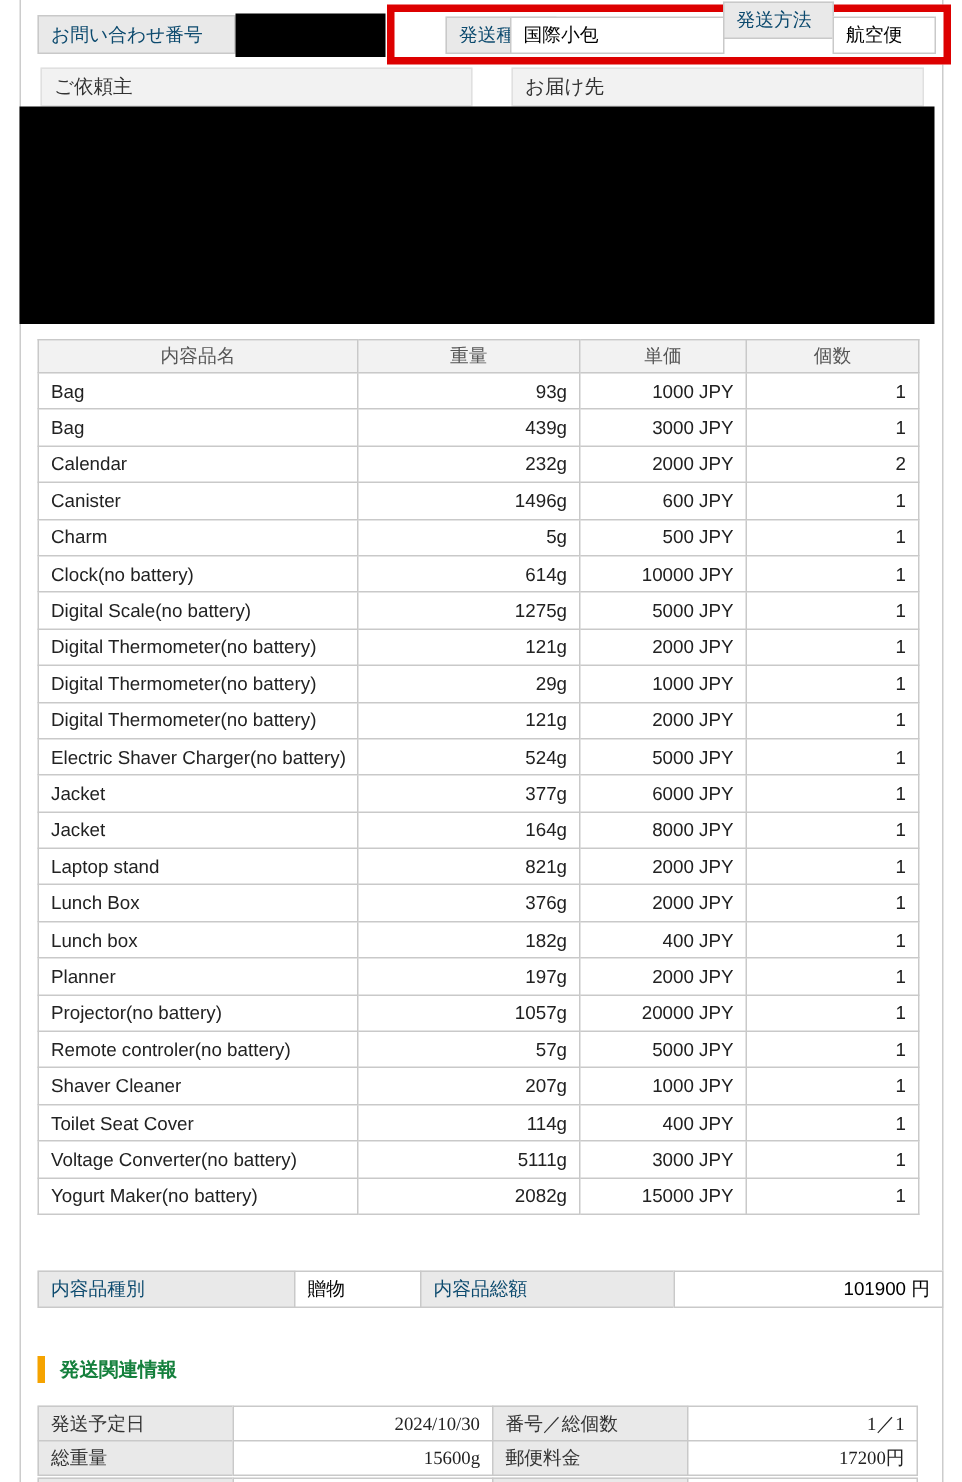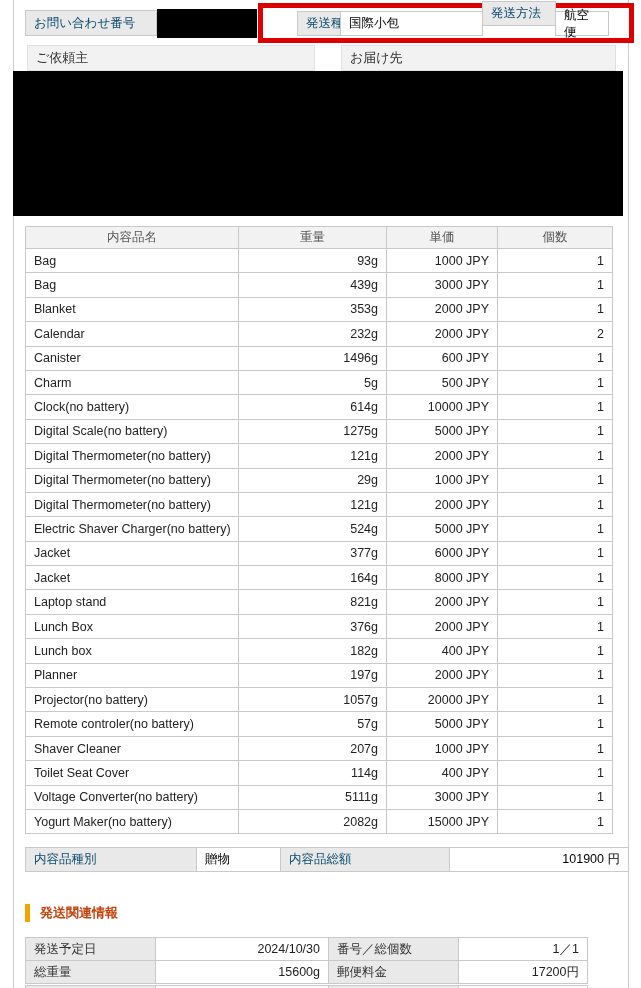--- a/index.html
+++ b/index.html
@@ -34,49 +34,49 @@
   }
   table.items td{
     border:1px solid #c9c9c9;height:23.4px;padding:0 8px;color:#222;background:#fff;
     white-space:nowrap;overflow:hidden;
   }
   table.items td.num{text-align:right;}
   .summary{position:absolute;left:25px;top:847px;height:25px;}
   .summary .cell{height:25px;top:0;}
   .section-heading{position:absolute;left:25px;top:904px;display:flex;align-items:center;}
   .section-marker{width:5px;height:18px;background:#f5a300;margin-right:10px;}
-  .section-title{font-size:13px;font-weight:bold;color:#c2410c;}
-  .info-table{position:absolute;left:25px;top:937px;width:587px;}
+  .section-title{font-size:13px;font-weight:bold;color:#15803d;}
+  .info-table{position:absolute;left:25px;top:937px;width:587px;font-family:Liberation Serif, serif;}
   .info-row{display:flex;height:24px;}
   .info-row .icell{
     box-sizing:border-box;border:1px solid #c9c9c9;margin-left:-1px;
     display:flex;align-items:center;padding:0 8px;font-size:12.5px;background:#fff;height:24px;
   }
   .info-row .icell:first-child{margin-left:0;}
   .info-row .icell.gray{background:#e9e9e9;color:#333;}
   .info-row .icell.right{justify-content:flex-end;}
   .info-row + .info-row{margin-top:-1px;}
-  .w1{width:131px;} .w2{width:174px;} .w3{width:131px;} .w4{width:130px;}
+  .w1{width:131px;} .w2{width:174px;} .w3{width:131px;} .w4{width:154px;}
 </style>
 </head>
 <body>
 
 <div class="page">
 
   <div class="vline" style="left:13px;"></div>
   <div class="vline" style="left:628px;"></div>
 
   <div class="cell gray" style="left:25px;top:10px;width:132px;height:26px;">お問い合わせ番号</div>
   <div class="redacted" style="left:157px;top:9px;width:100px;height:29px;"></div>
 
   <div class="red-group"></div>
   <div class="cell gray" style="left:267px;top:11px;width:74px;height:25px;margin-left:30px;">発送種別</div>
   <div class="cell" style="left:340px;top:11px;width:143px;height:25px;">国際小包</div>
   <div class="cell gray" style="left:482px;top:1px;width:74px;height:25px;">発送方法</div>
-  <div class="cell" style="left:555px;top:11px;width:54px;height:25px;">航空便</div>
+  <div class="cell" style="left:555px;top:11px;width:69px;height:25px;">航空便</div>
 
   <div class="panel-header" style="left:27px;width:288px;">ご依頼主</div>
   <div class="panel-header" style="left:341px;width:275px;">お届け先</div>
 
   <div class="redacted" style="left:13px;top:71px;width:610px;height:145px;"></div>
 
   <table class="items">
     <colgroup>
       <col style="width:213px;">
         <col style="width:148px;">
@@ -99,26 +99,20 @@
       <td class="num">1</td>
     </tr>
 
     <tr>
       <td class="name">Bag</td>
       <td class="num">439g</td>
       <td class="num">3000 JPY</td>
       <td class="num">1</td>
     </tr>
 
-    <tr>
-      <td class="name">Blanket</td>
-      <td class="num">353g</td>
-      <td class="num">2000 JPY</td>
-      <td class="num">1</td>
-    </tr>
 
     <tr>
       <td class="name">Calendar</td>
       <td class="num">232g</td>
       <td class="num">2000 JPY</td>
       <td class="num">2</td>
     </tr>
 
     <tr>
       <td class="name">Canister</td>

